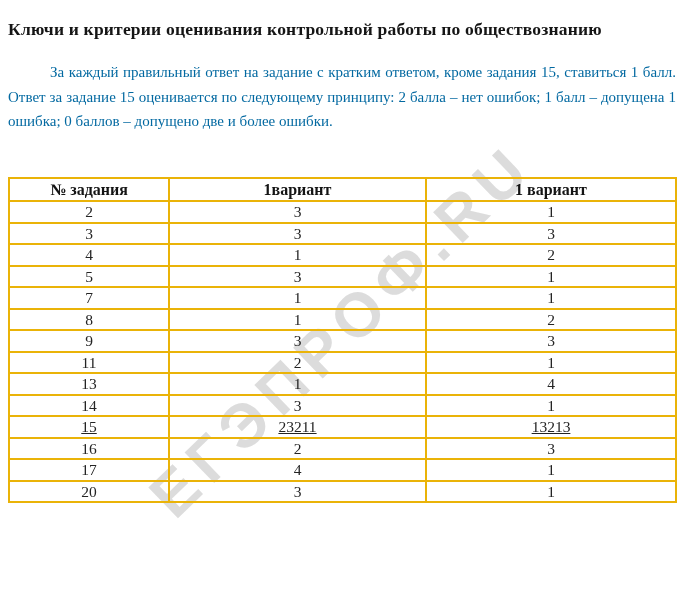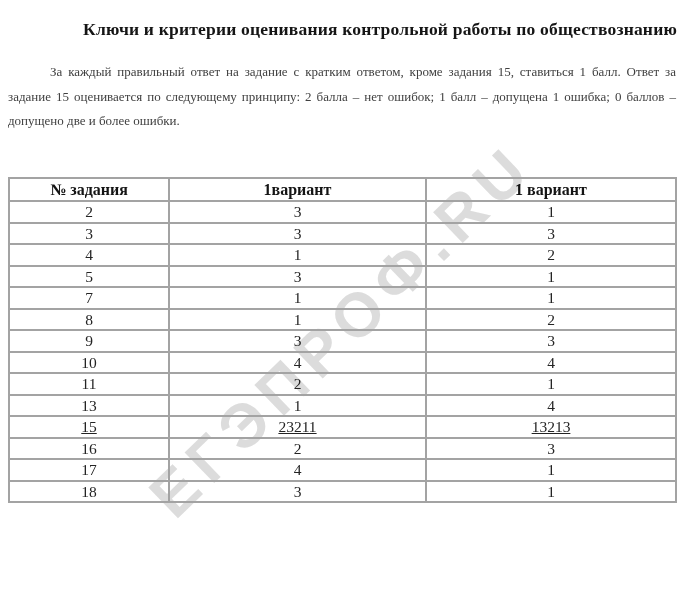--- a/index.html
+++ b/index.html
@@ -16,29 +16,28 @@
     font-family: "Liberation Serif", "DejaVu Serif", serif;
     color: #1c1c1c;
   }
   .title {
     margin: 18px 6px 0 8px;
     font-size: 17.5px;
     line-height: 22px;
     font-weight: bold;
     letter-spacing: 0.2px;
     color: #151515;
-    text-align: right;
   }
   .intro {
     margin: 20px 7px 0 8px;
-    font-size: 13px;
+    font-size: 15px;
     line-height: 24.5px;
     text-align: justify;
     text-indent: 42px;
-    color: #404040;
+    color: #0369a1;
   }
   .watermark {
     position: absolute;
     left: 160px;
     top: 470px;
     z-index: 0;
     font-family: "Liberation Sans", sans-serif;
     font-size: 62px;
     font-weight: bold;
     letter-spacing: 9px;
@@ -56,21 +55,21 @@
     z-index: 1;
     width: 667px;
     border-collapse: collapse;
     table-layout: fixed;
     background: transparent;
   }
   .answers col.c1 { width: 160px; }
   .answers col.c2 { width: 257px; }
   .answers col.c3 { width: 250px; }
   .answers th, .answers td {
-    border: 2px solid #a3a3a3;
+    border: 2px solid #eab308;
     box-shadow: 0 0 0 1px #c9c9c9;
     text-align: center;
     vertical-align: middle;
     height: 19.5px;
     padding: 0 4px;
     font-size: 15.5px;
     line-height: 19px;
     background: transparent;
     overflow: hidden;
   }
@@ -137,50 +136,50 @@
           <td>8</td>
           <td>1</td>
           <td>2</td>
         </tr>
         <tr>
           <td>9</td>
           <td>3</td>
           <td>3</td>
         </tr>
         <tr>
-          <td>10</td>
-          <td>4</td>
-          <td>4</td>
-        </tr>
-        <tr>
           <td>11</td>
           <td>2</td>
           <td>1</td>
         </tr>
         <tr>
           <td>13</td>
           <td>1</td>
           <td>4</td>
+        </tr>
+        <tr>
+          <td>14</td>
+          <td>3</td>
+          <td>1</td>
         </tr>
         <tr>
           <td class="u">15</td>
           <td class="u">23211</td>
           <td class="u">13213</td>
         </tr>
         <tr>
           <td>16</td>
           <td>2</td>
           <td>3</td>
         </tr>
         <tr>
           <td>17</td>
           <td>4</td>
           <td>1</td>
         </tr>
         <tr>
-          <td>18</td>
+          <td>20</td>
           <td>3</td>
           <td>1</td>
         </tr>
       </tbody>
   </table>
 
 </div>
 
 </body></html>

